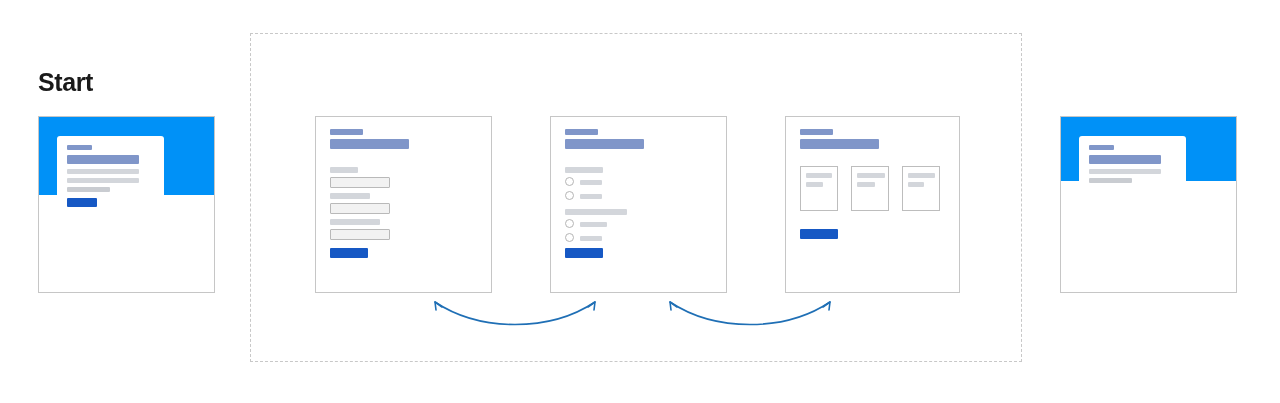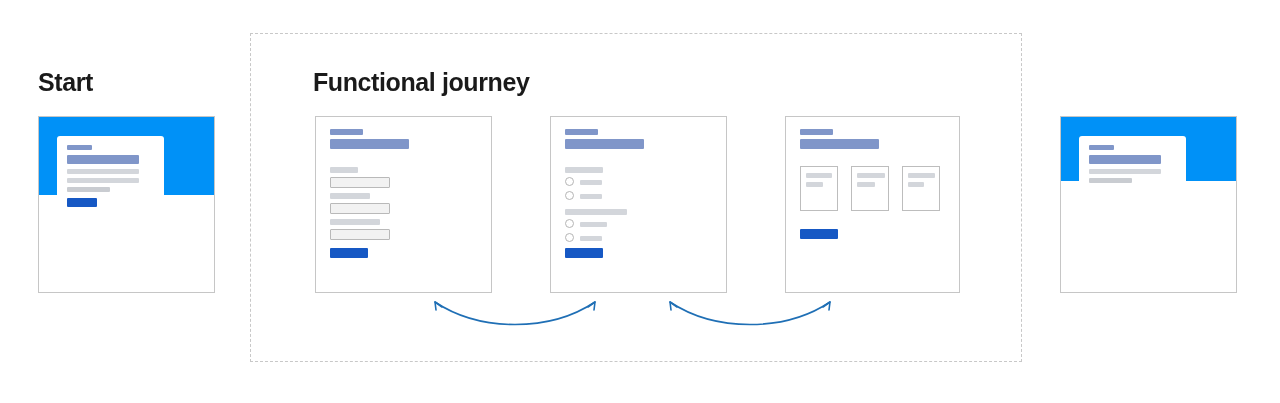--- a/index.html
+++ b/index.html
@@ -156,21 +156,20 @@
     <div class="hero-panel">
       <div class="bar bar-accent" style="left:10px; top:9px;  width:25px; height:5px;"></div>
       <div class="bar bar-accent" style="left:10px; top:19px; width:72px; height:9px;"></div>
       <div class="bar bar-grey" style="left:10px; top:33px; width:72px; height:5px;"></div>
       <div class="bar bar-grey" style="left:10px; top:42px; width:72px; height:5px;"></div>
       <div class="bar bar-grey-d" style="left:10px; top:51px; width:43px; height:5px;"></div>
       <div class="bar btn-blue" style="left:10px; top:62px; width:30px; height:9px;"></div>
     </div>
   </div>
 
-  <div class="section-title" id="journey-title">Functional journey</div>
 
   <div class="journey-frame"></div>
 
   <div class="wcard" id="journey-card-1">
     <div class="bar bar-accent" style="left:14px; top:12px; width:33px; height:6px;"></div>
     <div class="bar bar-accent" style="left:14px; top:22px; width:79px; height:10px;"></div>
 
     <div class="bar bar-grey" style="left:14px; top:50px; width:28px; height:6px;"></div>
     <div class="field-input" style="left:14px; top:60px; width:60px; height:11px;"></div>
 

